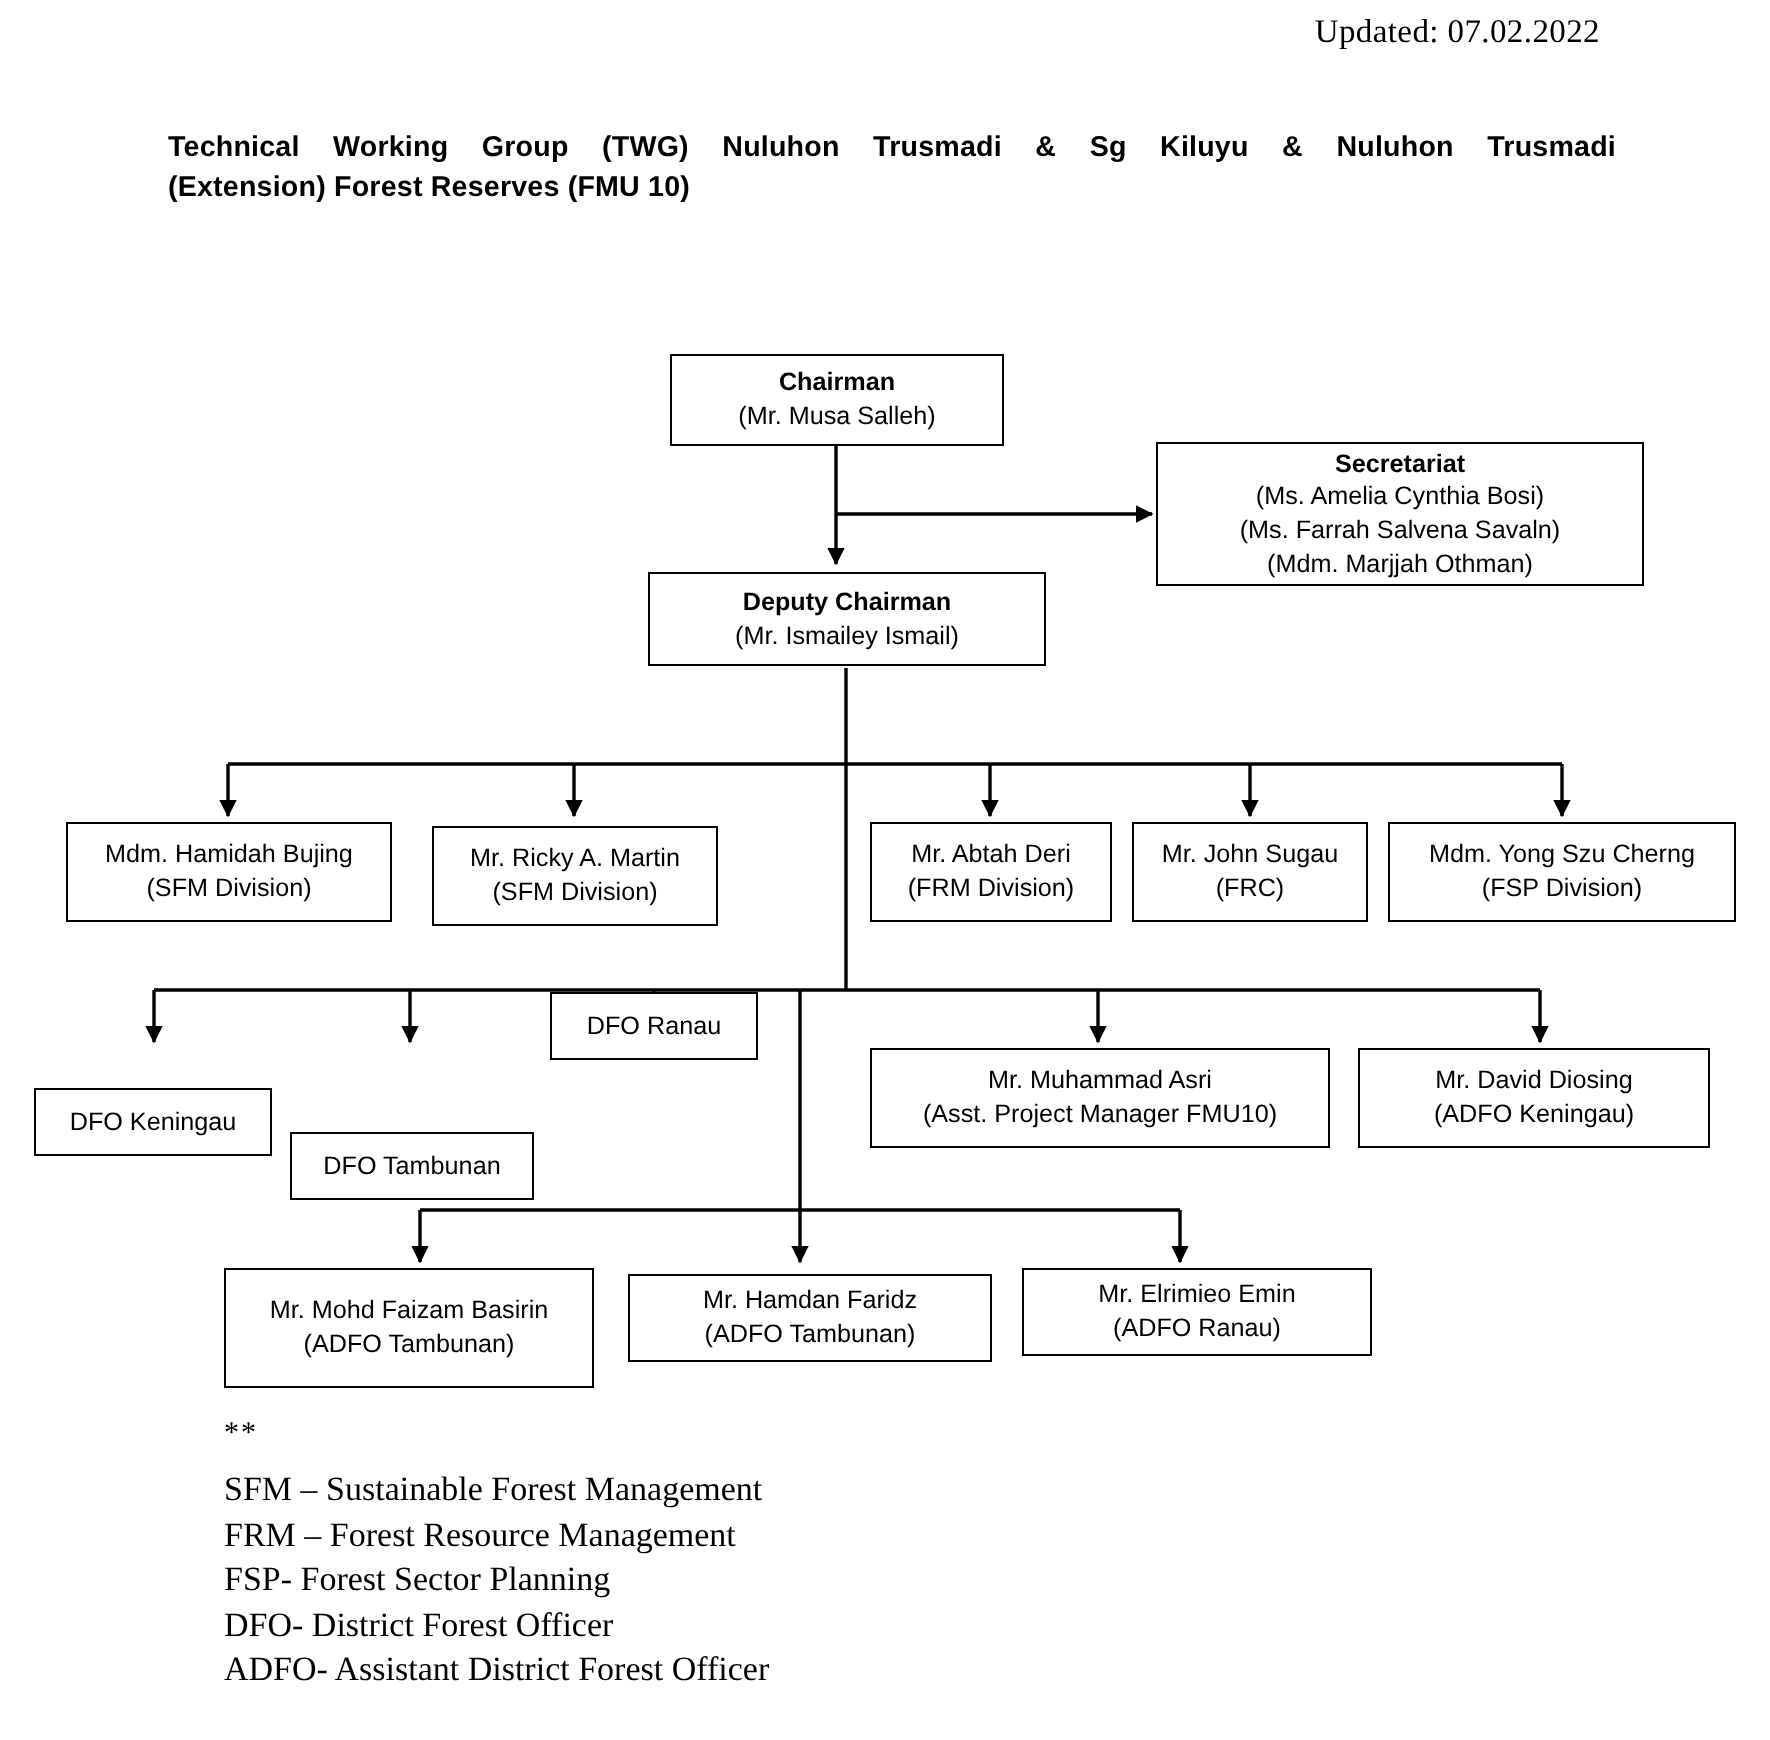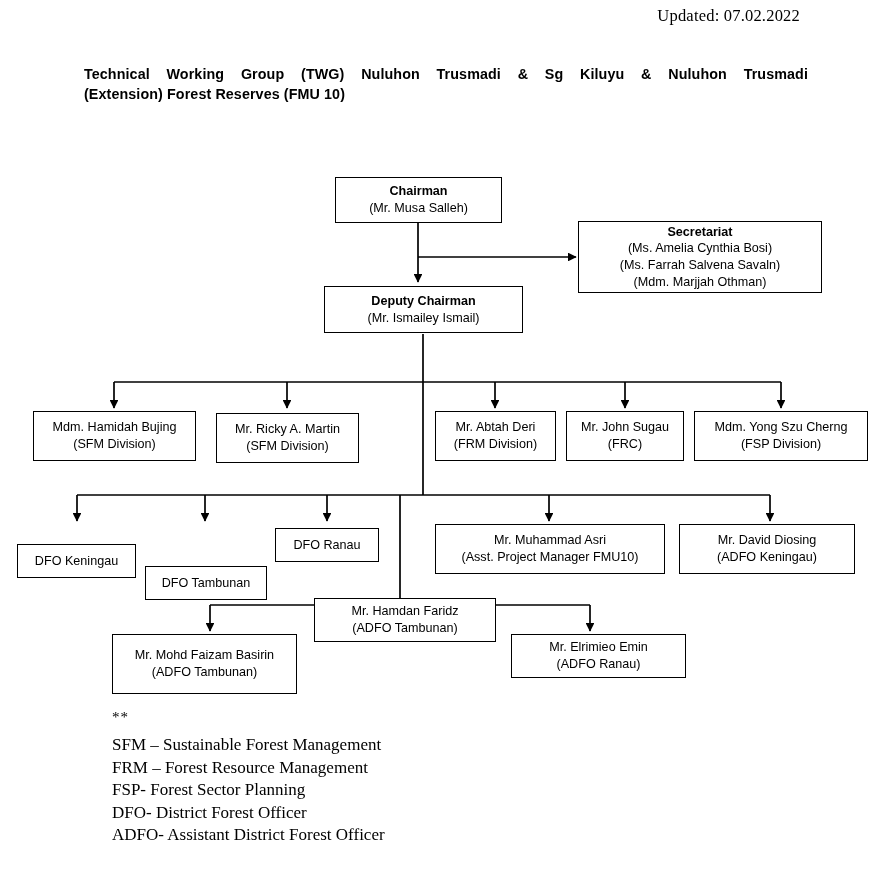--- a/index.html
+++ b/index.html
@@ -184,37 +184,37 @@
     <span class="person">Mdm. Yong Szu Cherng</span>
     <span class="person">(FSP Division)</span>
   </div>
 
   <div class="node" style="left:17px; top:544px; width:119px; height:34px;">
     <span class="person">DFO Keningau</span>
   </div>
   <div class="node" style="left:145px; top:524px; width:122px; height:34px;margin-top:42px;">
     <span class="person">DFO Tambunan</span>
   </div>
-  <div class="node" style="left:275px; top:528px; width:104px; height:34px;">
+  <div class="node" style="left:275px; top:496px; width:104px; height:34px;">
     <span class="person">DFO Ranau</span>
   </div>
   <div class="node" style="left:435px; top:524px; width:230px; height:50px;">
     <span class="person">Mr. Muhammad Asri</span>
     <span class="person">(Asst. Project Manager FMU10)</span>
   </div>
   <div class="node" style="left:679px; top:524px; width:176px; height:50px;">
     <span class="person">Mr. David Diosing</span>
     <span class="person">(ADFO Keningau)</span>
   </div>
 
   <div class="node" style="left:112px; top:634px; width:185px; height:60px;">
     <span class="person">Mr. Mohd Faizam Basirin</span>
     <span class="person">(ADFO Tambunan)</span>
   </div>
-  <div class="node" style="left:314px; top:598px; width:182px; height:44px;">
+  <div class="node" style="left:314px; top:637px; width:182px; height:44px;">
     <span class="person">Mr. Hamdan Faridz</span>
     <span class="person">(ADFO Tambunan)</span>
   </div>
   <div class="node" style="left:511px; top:634px; width:175px; height:44px;">
     <span class="person">Mr. Elrimieo Emin</span>
     <span class="person">(ADFO Ranau)</span>
   </div>
 
   <div class="legend">
     <span class="stars">**</span>

